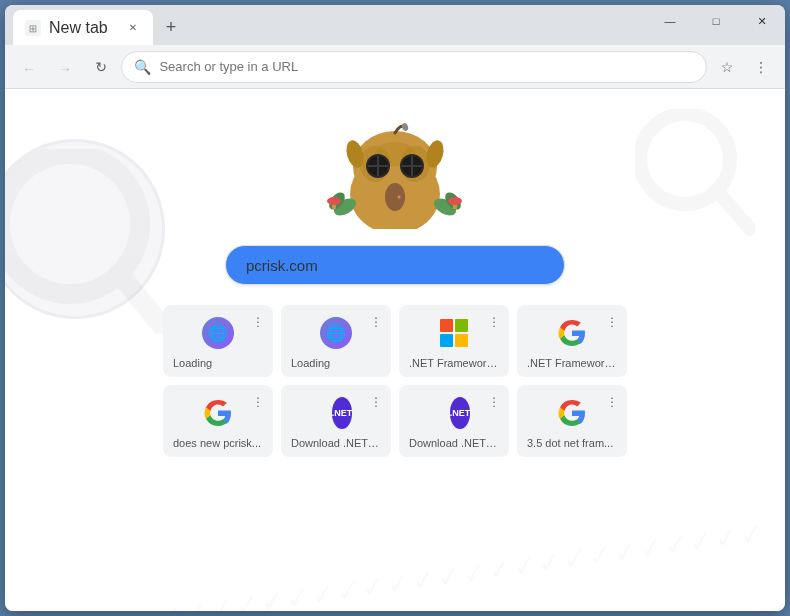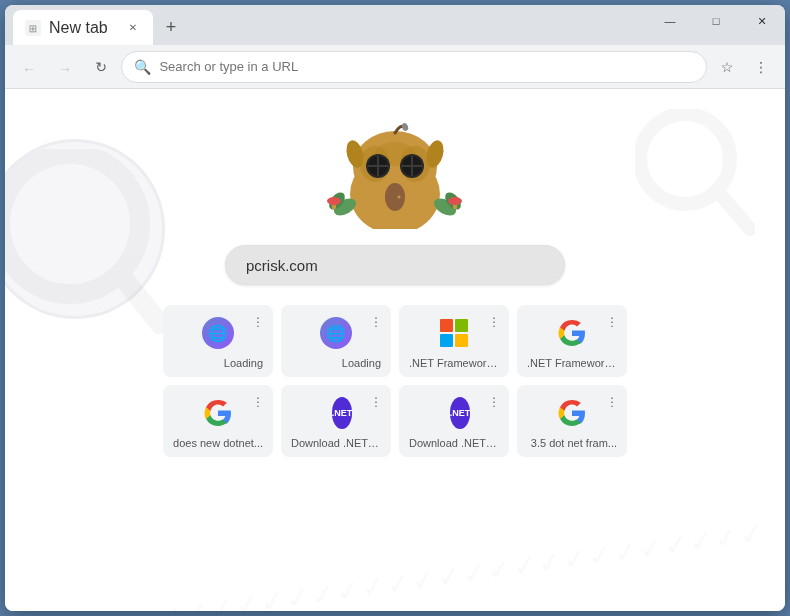--- a/index.html
+++ b/index.html
@@ -168,21 +168,21 @@
     }
     
     .search-box {
       width: 340px;
       height: 40px;
       border: 1px solid #dfe1e5;
       border-radius: 20px;
       display: flex;
       align-items: center;
       padding: 0 20px;
-      background: #e5e5e5;
+      background: #3b82f6;
       box-shadow: 0 1px 3px rgba(0,0,0,0.1);
       margin-bottom: 20px;
     }
     .search-box-text {
       font-size: 15px;
       color: #333;
     }
     
     .speed-dial {
       display: grid;
@@ -204,21 +204,21 @@
       width: 32px;
       height: 32px;
       margin-bottom: 8px;
       display: flex;
       align-items: center;
       justify-content: center;
     }
     .speed-dial-title {
       font-size: 11px;
       color: #555;
-      text-align: right;
+      text-align: left;
       overflow: hidden;
       text-overflow: ellipsis;
       white-space: nowrap;
       width: 90px;
     }
     .speed-dial-menu {
       position: absolute;
       top: 8px;
       right: 6px;
       width: 18px;
@@ -445,21 +445,21 @@
         <div class="speed-dial-favicon">
           <div class="google-g">
             <svg width="28" height="28" viewBox="0 0 28 28">
               <path d="M27 14.3c0-1-.09-2-.26-2.9H14v5.5h7.3a6.3 6.3 0 01-2.7 4.1v3.4h4.4C25.7 22.1 27 18.5 27 14.3z" fill="#4285f4"></path>
               <path d="M14 27c3.6 0 6.7-1.2 8.9-3.2l-4.4-3.4c-1.2.8-2.7 1.3-4.5 1.3-3.5 0-6.4-2.3-7.5-5.5H2v3.5A13.5 13.5 0 0014 27z" fill="#34a853"></path>
               <path d="M6.5 16.2A8.1 8.1 0 016.1 14c0-.8.1-1.5.4-2.2V8.3H2A13.5 13.5 0 00.5 14c0 2.2.5 4.2 1.5 6l4.5-3.8z" fill="#fbbc05"></path>
               <path d="M14 5.5c2 0 3.7.7 5.1 2l3.8-3.8A13.3 13.3 0 0014 1 13.5 13.5 0 002 8.3l4.5 3.5C7.6 7.8 10.5 5.5 14 5.5z" fill="#ea4335"></path>
             </svg>
           </div>
         </div>
-        <span class="speed-dial-title">does new dotnet...</span>
+        <span class="speed-dial-title">does new pcrisk...</span>
       </div>
 
       <div class="speed-dial-item">
         <span class="speed-dial-menu">⋮</span>
         <div class="speed-dial-favicon">
           <div class="dotnet-icon">.NET</div>
         </div>
         <span class="speed-dial-title">Download .NET F...</span>
       </div>
 

